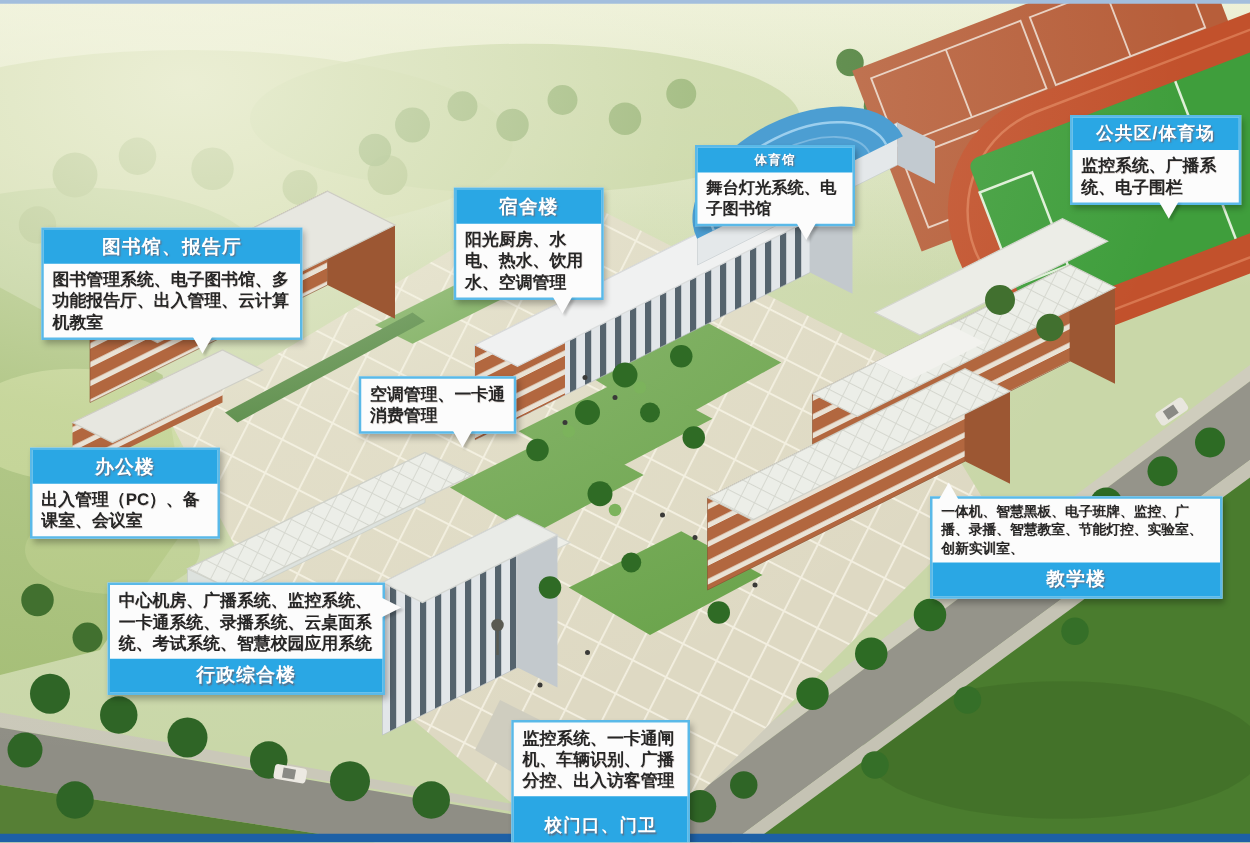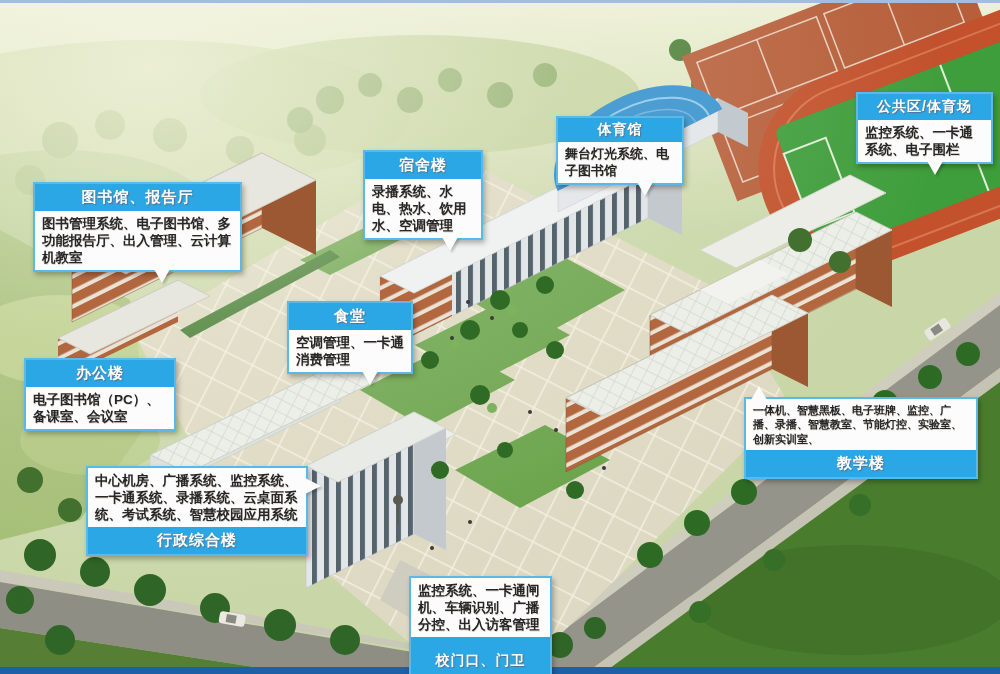--- a/index.html
+++ b/index.html
@@ -31,21 +31,21 @@
     border-top:8px solid transparent;border-bottom:8px solid transparent;
     border-left:16px solid var(--callout_body_bg,#fcfcfc);
     filter:drop-shadow(2px 2px 1px rgba(0,0,0,.2));}
   .tail-t::after{content:"";position:absolute;top:-13px;left:5px;width:0;height:0;
     border-left:8px solid transparent;border-right:8px solid transparent;
     border-bottom:14px solid var(--callout_body_bg,#fcfcfc);}
 
   .c-library{left:33px;top:182px;width:205px}   .c-library::after{left:58%}
   .c-dorm{left:363px;top:150px;width:116px}     .c-dorm::after{left:66%}
   .c-gym{left:556px;top:116px;width:124px}      .c-gym::after{left:64%}
-  .c-gym .hd{font-size:14px;padding:3px 2px}    .c-gym .bd{font-size:13px}
+  .c-gym .hd{font-size:10px;padding:3px 2px}    .c-gym .bd{font-size:13px}
   .c-public{left:856px;top:92px;width:133px}    .c-public::after{left:52%}
   .c-public .hd{font-size:14px}
   .c-canteen{left:287px;top:301px;width:122px}  .c-canteen::after{left:60%}
   .c-office{left:24px;top:358px;width:148px}
   .c-admin{left:86px;top:466px;width:218px}
   .c-teaching{left:744px;top:397px;width:230px} .c-teaching .bd{font-size:11px;line-height:1.3}
   .c-gate{left:409px;top:576px;width:139px}     .c-gate .hd{font-size:14px;padding:15px 2px}
 </style>
 </head>
 <body>
@@ -305,41 +305,40 @@
   <div id="top-line" class="edge"></div>
   <div id="bottom-bar" class="edge"></div>
 
   <div class="callout tail-b c-library">
     <div class="hd">图书馆、报告厅</div>
     <div class="bd">图书管理系统、电子图书馆、多功能报告厅、出入管理、云计算机教室</div>
   </div>
 
   <div class="callout tail-b c-dorm">
     <div class="hd">宿舍楼</div>
-    <div class="bd">录播系统、水电、热水、饮用水、空调管理</div>
+    <div class="bd">阳光厨房、水电、热水、饮用水、空调管理</div>
   </div>
 
   <div class="callout tail-b c-gym">
     <div class="hd">体育馆</div>
     <div class="bd">舞台灯光系统、电子图书馆</div>
   </div>
 
   <div class="callout tail-b c-public">
     <div class="hd">公共区/体育场</div>
-    <div class="bd">监控系统、一卡通系统、电子围栏</div>
+    <div class="bd">监控系统、广播系统、电子围栏</div>
   </div>
 
   <div class="callout tail-b c-canteen">
-    <div class="hd">食堂</div>
     <div class="bd">空调管理、一卡通消费管理</div>
   </div>
 
   <div class="callout c-office">
     <div class="hd">办公楼</div>
-    <div class="bd">电子图书馆（PC）、备课室、会议室</div>
+    <div class="bd">出入管理（PC）、备课室、会议室</div>
   </div>
 
   <div class="callout hb tail-r c-admin">
     <div class="hd">行政综合楼</div>
     <div class="bd">中心机房、广播系统、监控系统、一卡通系统、录播系统、云桌面系统、考试系统、智慧校园应用系统</div>
   </div>
 
   <div class="callout hb tail-t c-teaching">
     <div class="hd">教学楼</div>
     <div class="bd">一体机、智慧黑板、电子班牌、监控、广播、录播、智慧教室、节能灯控、实验室、创新实训室、</div>

